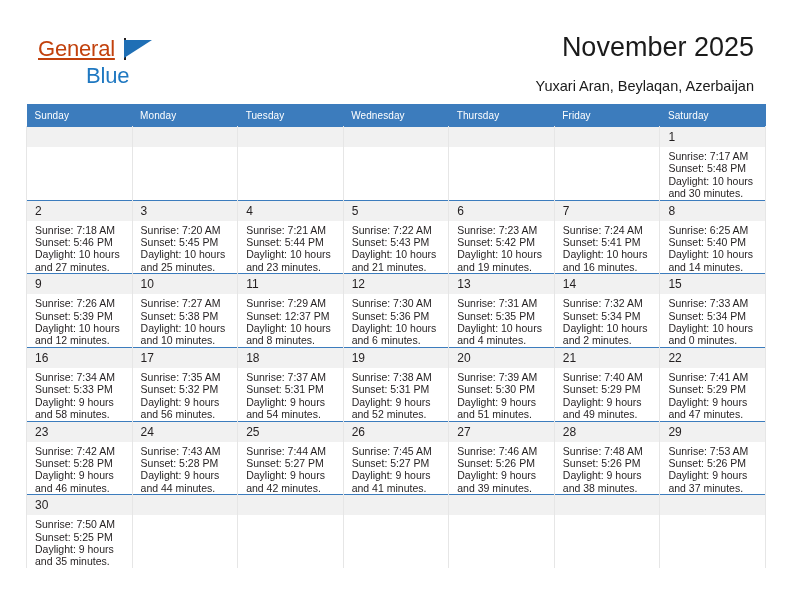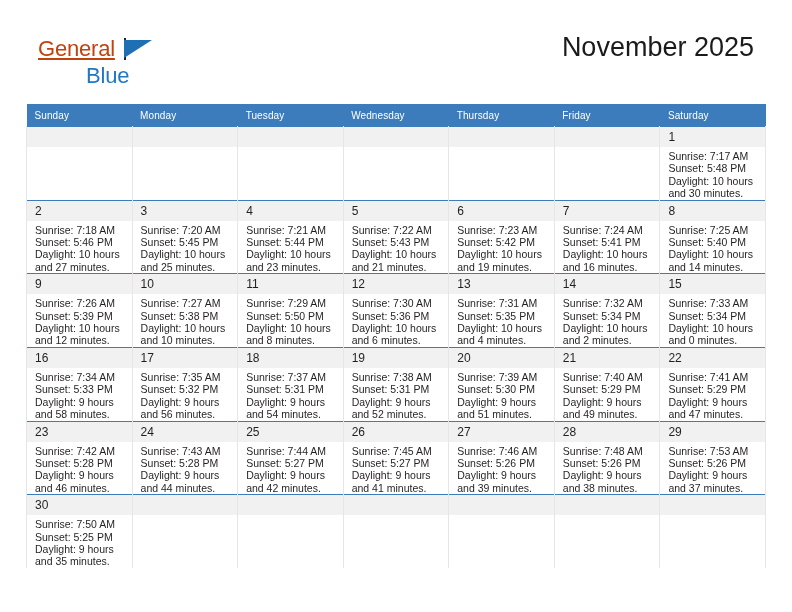--- a/index.html
+++ b/index.html
@@ -154,20 +154,21 @@
   <div class="head">
 
     <div class="logo">
       <span class="logo-general">General</span>
       <span class="logo-bar"></span>
       <span class="logo-mark"></span>
       <span class="logo-blue">Blue</span>
     </div>
 
     <div class="title">November 2025</div>
+    <div class="subtitle">Yuxari Aran, Beylaqan, Azerbaijan</div>
   </div>
 
   <table class="cal">
     <thead>
       <tr>
         <th>Sunday</th>
         <th>Monday</th>
         <th>Tuesday</th>
         <th>Wednesday</th>
         <th>Thursday</th>
@@ -256,21 +257,21 @@
             <span class="info">
               <span>Sunrise: 7:24 AM</span>
               <span>Sunset: 5:41 PM</span>
               <span>Daylight: 10 hours</span>
               <span>and 16 minutes.</span>
             </span>
           </td>
           <td>
             <span class="daynum">8</span>
             <span class="info">
-              <span>Sunrise: 7:25 AM</span>
+              <span>Sunrise: 6:25 AM</span>
               <span>Sunset: 5:40 PM</span>
               <span>Daylight: 10 hours</span>
               <span>and 14 minutes.</span>
             </span>
           </td>
         </tr>
         <tr class="week">
           <td>
             <span class="daynum">9</span>
             <span class="info">
@@ -286,21 +287,21 @@
               <span>Sunrise: 7:27 AM</span>
               <span>Sunset: 5:38 PM</span>
               <span>Daylight: 10 hours</span>
               <span>and 10 minutes.</span>
             </span>
           </td>
           <td>
             <span class="daynum">11</span>
             <span class="info">
               <span>Sunrise: 7:29 AM</span>
-              <span>Sunset: 5:50 PM</span>
+              <span>Sunset: 12:37 PM</span>
               <span>Daylight: 10 hours</span>
               <span>and 8 minutes.</span>
             </span>
           </td>
           <td>
             <span class="daynum">12</span>
             <span class="info">
               <span>Sunrise: 7:30 AM</span>
               <span>Sunset: 5:36 PM</span>
               <span>Daylight: 10 hours</span>

